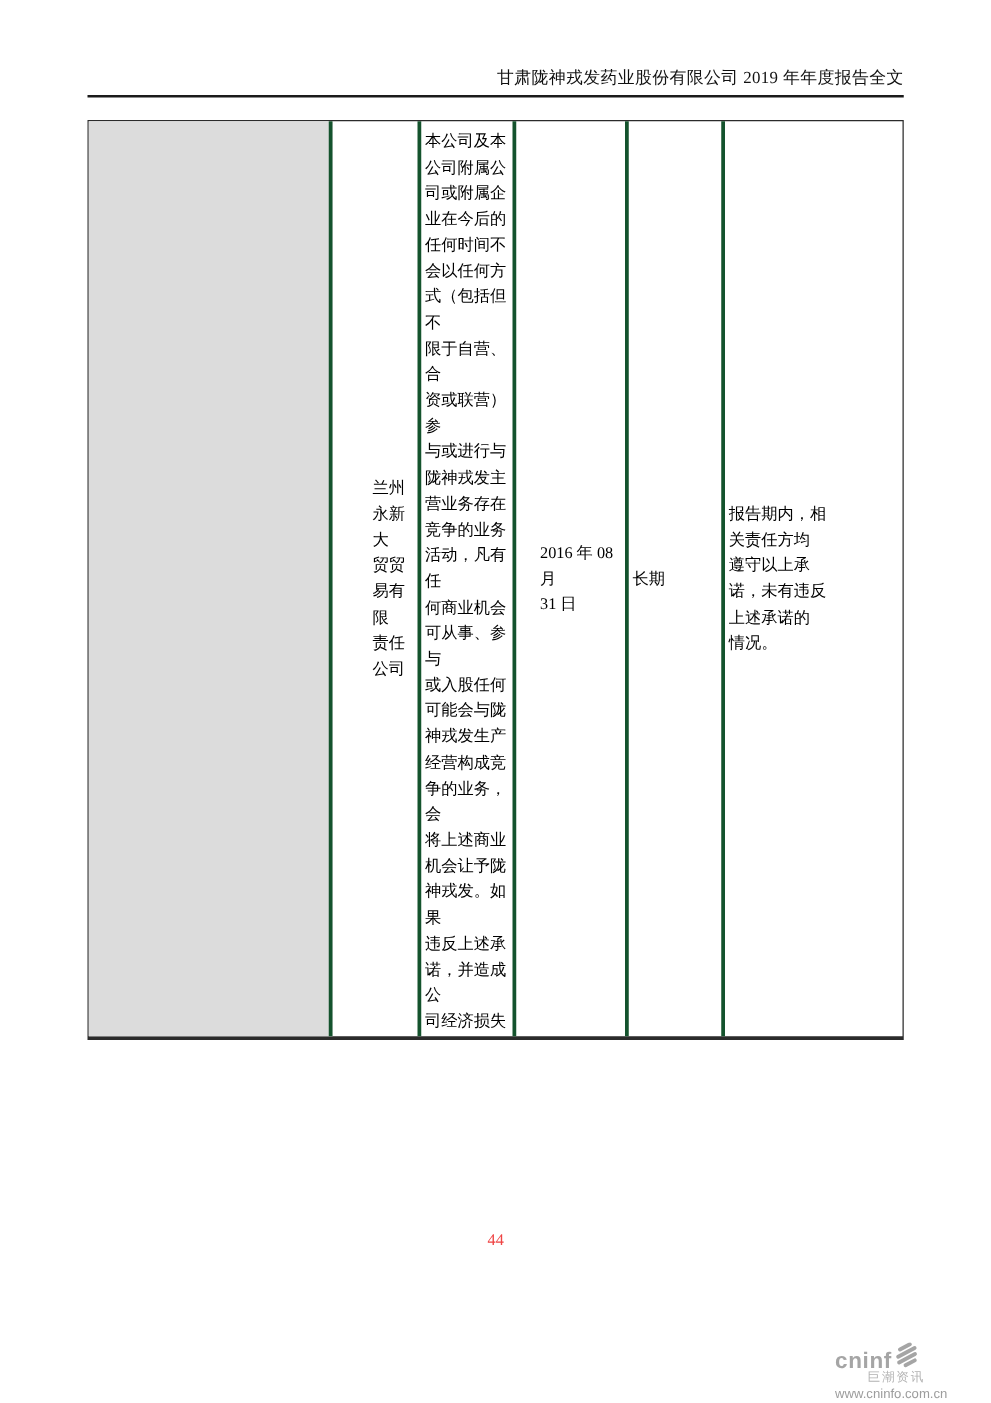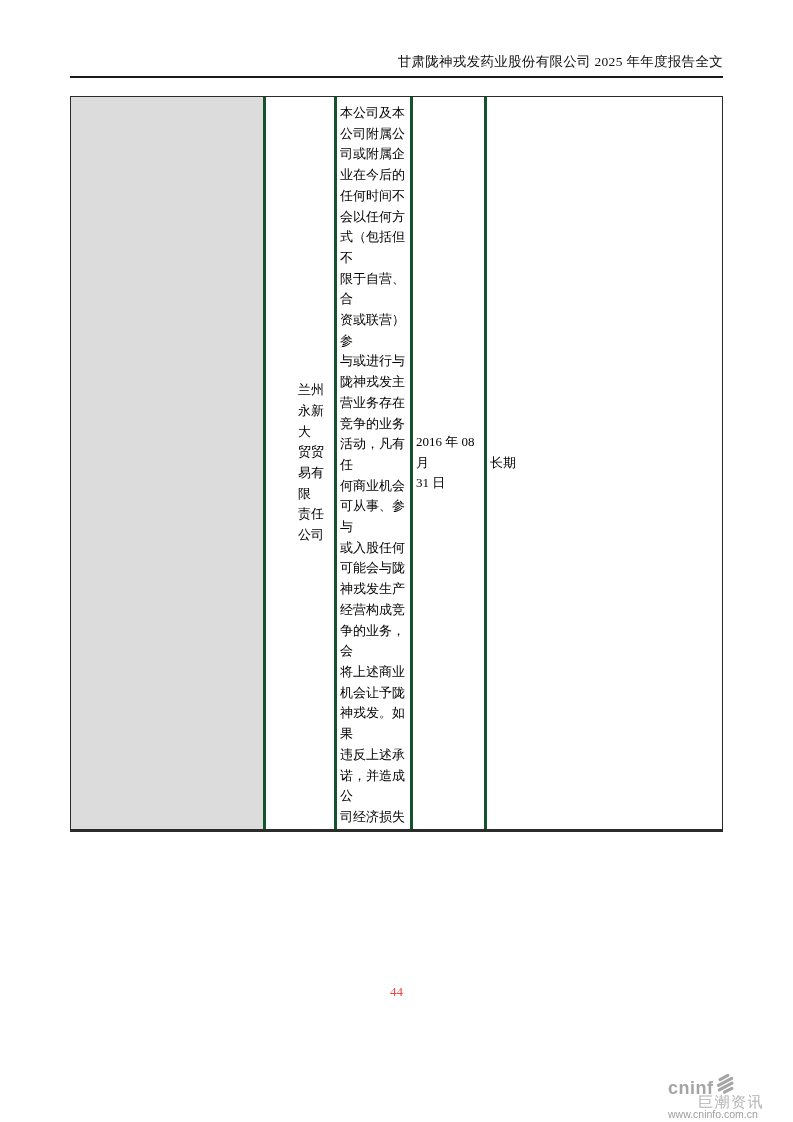--- a/index.html
+++ b/index.html
@@ -40,21 +40,21 @@
     font-size:13px; line-height:20.7px;
     white-space:pre-line;
     overflow:hidden;
     flex-shrink:0;
   }
   .cell:last-child { border-right:none; }
   .c1 { width:195px; background:#dcdcdc; }
   .c2 { width:71px;padding-left:32px; }
   .c3 { width:77px; }
   .c4 { width:76px; align-items:flex-start; padding-top:6px; }
-  .c5 { width:74px; }
+  .c5 { width:74px;margin-left:16px; }
   .c6 { width:77px; }
   .c7 { width:83px; flex:1 1 auto; }
 
   
   .page-num {
     position:absolute; left:70px; top:984px; width:653px;
     text-align:center; font-size:13px; color:#ef4444;
   }
   .cninfo {
     position:absolute; right:5px; top:1076px; width:120px;
@@ -64,34 +64,34 @@
   .cninfo-row1 {
     display:flex; justify-content:flex-start; align-items:center;
     margin-right:6px;
   }
   .cninfo-brand {
     font-weight:bold; font-size:18px; letter-spacing:0.5px;
     color:#a5a5a5; line-height:18px;
   }
   .cninfo-swirl { margin-left:1px; margin-top:-2px; }
   .cninfo-cn {
-    text-align:right; font-size:15px; letter-spacing:1.5px;
-    color:#b2b2b2; margin-right:24px; margin-top:-2px; line-height:10px;
+    text-align:right; font-size:10px; letter-spacing:1.5px;
+    color:#b2b2b2; margin-right:48px; margin-top:-2px; line-height:10px;
   }
   .cninfo-url {
     font-size:10.5px; color:#9d9d9d;
     margin-top:1px; line-height:12px;
   }
 </style>
 </head>
 <body>
 
 <div>
 
-  <div class="header-title">甘肃陇神戎发药业股份有限公司 2025 年年度报告全文</div>
+  <div class="header-title">甘肃陇神戎发药业股份有限公司 2019 年年度报告全文</div>
   <div class="header-rule"></div>
 
   <div class="doc-table">
     <div class="cell c1"></div>
 
     <div class="cell c2">
       <span>兰州永新大
 贸贸易有限
 责任公司</span>
     </div>
@@ -137,20 +137,28 @@
 
     <div class="cell c5">
       <span>2016 年 08 月
 31 日</span>
     </div>
 
     <div class="cell c6">
       <span>长期</span>
     </div>
 
+    <div class="cell c7">
+      <span>报告期内，相
+关责任方均
+遵守以上承
+诺，未有违反
+上述承诺的
+情况。</span>
+    </div>
   </div>
 
   <div class="page-num">44</div>
 
   <div class="cninfo">
     <div class="cninfo-row1">
       <span class="cninfo-brand">cninf</span>
       <span class="cninfo-swirl">
         <svg width="23" height="21" viewBox="0 0 23 21">
           <g fill="#a5a5a5" transform="rotate(-28 11.5 10.5)">

